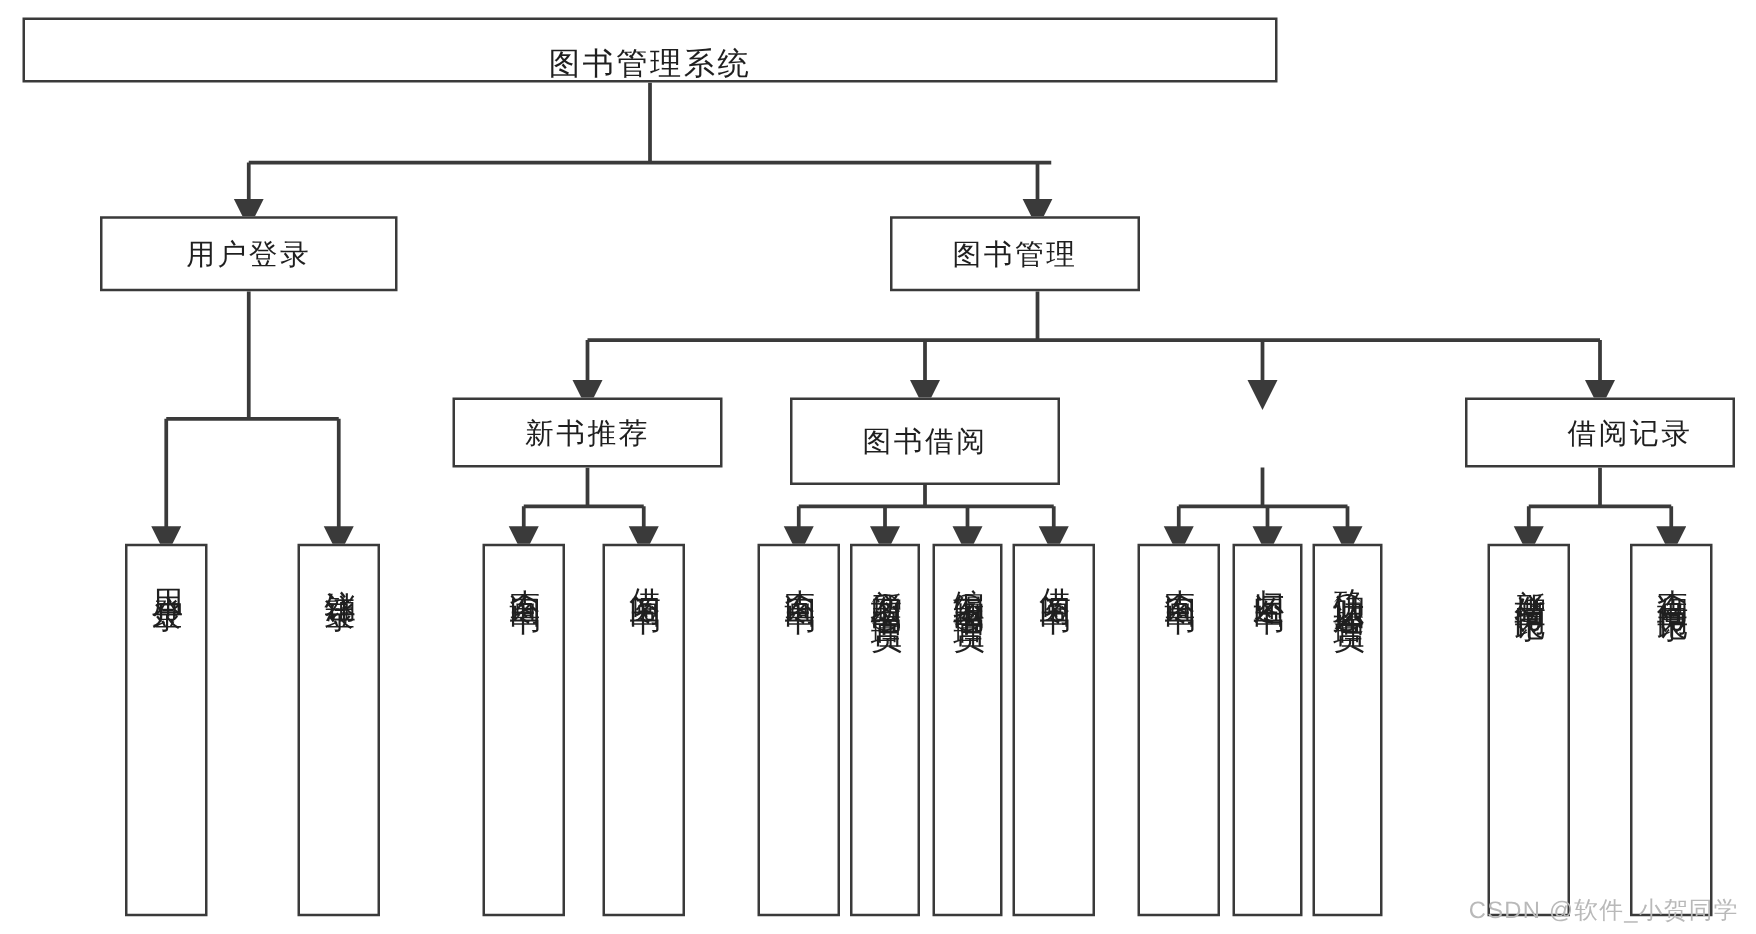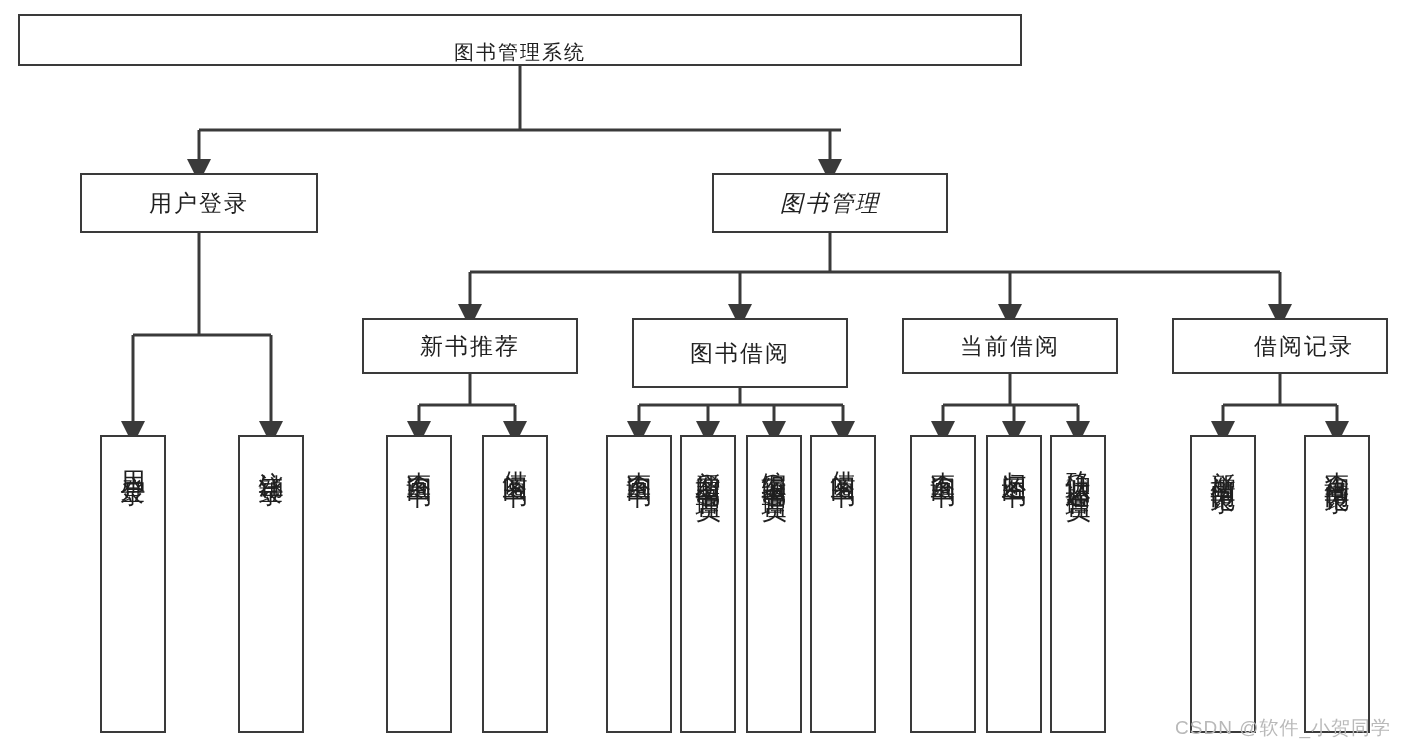--- a/index.html
+++ b/index.html
@@ -33,21 +33,21 @@
     justify-content:center;
     text-align:center;
   }
   .node .label{
     display:block;
     line-height:1.25;
     letter-spacing:1px;
     color:#1f1f1f;
   }
   
-  .node.root .label{ font-size:20px; letter-spacing:2px;margin-top:24px; }
+  .node.root .label{ font-size:25px; letter-spacing:2px;margin-top:24px; }
   
   .node.branch .label{ font-size:23px; letter-spacing:2px; }
   
   .node.leaf{
     align-items:flex-start;
     padding-top:14px;
   }
   .node.leaf .label{
     writing-mode:vertical-rl;
     text-orientation:upright;
@@ -124,32 +124,29 @@
     </g>
   </svg>
 
   <div class="node root" style="left: 18px; top: 14px; width: 1004px; height: 52px;">
     <span class="label">图书管理系统</span>
   </div>
 
   <div class="node branch" style="left: 80px; top: 173px; width: 238px; height: 60px;">
     <span class="label">用户登录</span>
   </div>
-  <div class="node branch" style="left: 712px; top: 173px; width: 236px; height: 60px; font-style: italic;">
+  <div class="node branch" style="left: 712px; top: 173px; width: 200px; height: 60px;">
     <span class="label">图书管理</span>
   </div>
 
   <div class="node branch" style="left: 362px; top: 318px; width: 216px; height: 56px;">
     <span class="label">新书推荐</span>
   </div>
   <div class="node branch" style="left: 632px; top: 318px; width: 216px; height: 70px;">
     <span class="label">图书借阅</span>
-  </div>
-  <div class="node branch" style="left: 902px; top: 318px; width: 216px; height: 56px;">
-    <span class="label">当前借阅</span>
   </div>
   <div class="node branch" style="left: 1172px; top: 318px; width: 216px; height: 56px; padding-left: 48px;">
     <span class="label">借阅记录</span>
   </div>
 
   <div class="node leaf" style="left: 100px; top: 435px; width: 66px; height: 298px;">
     <span class="label">用户登录</span>
   </div>
   <div class="node leaf" style="left: 238px; top: 435px; width: 66px; height: 298px;">
     <span class="label">注销登录</span>

